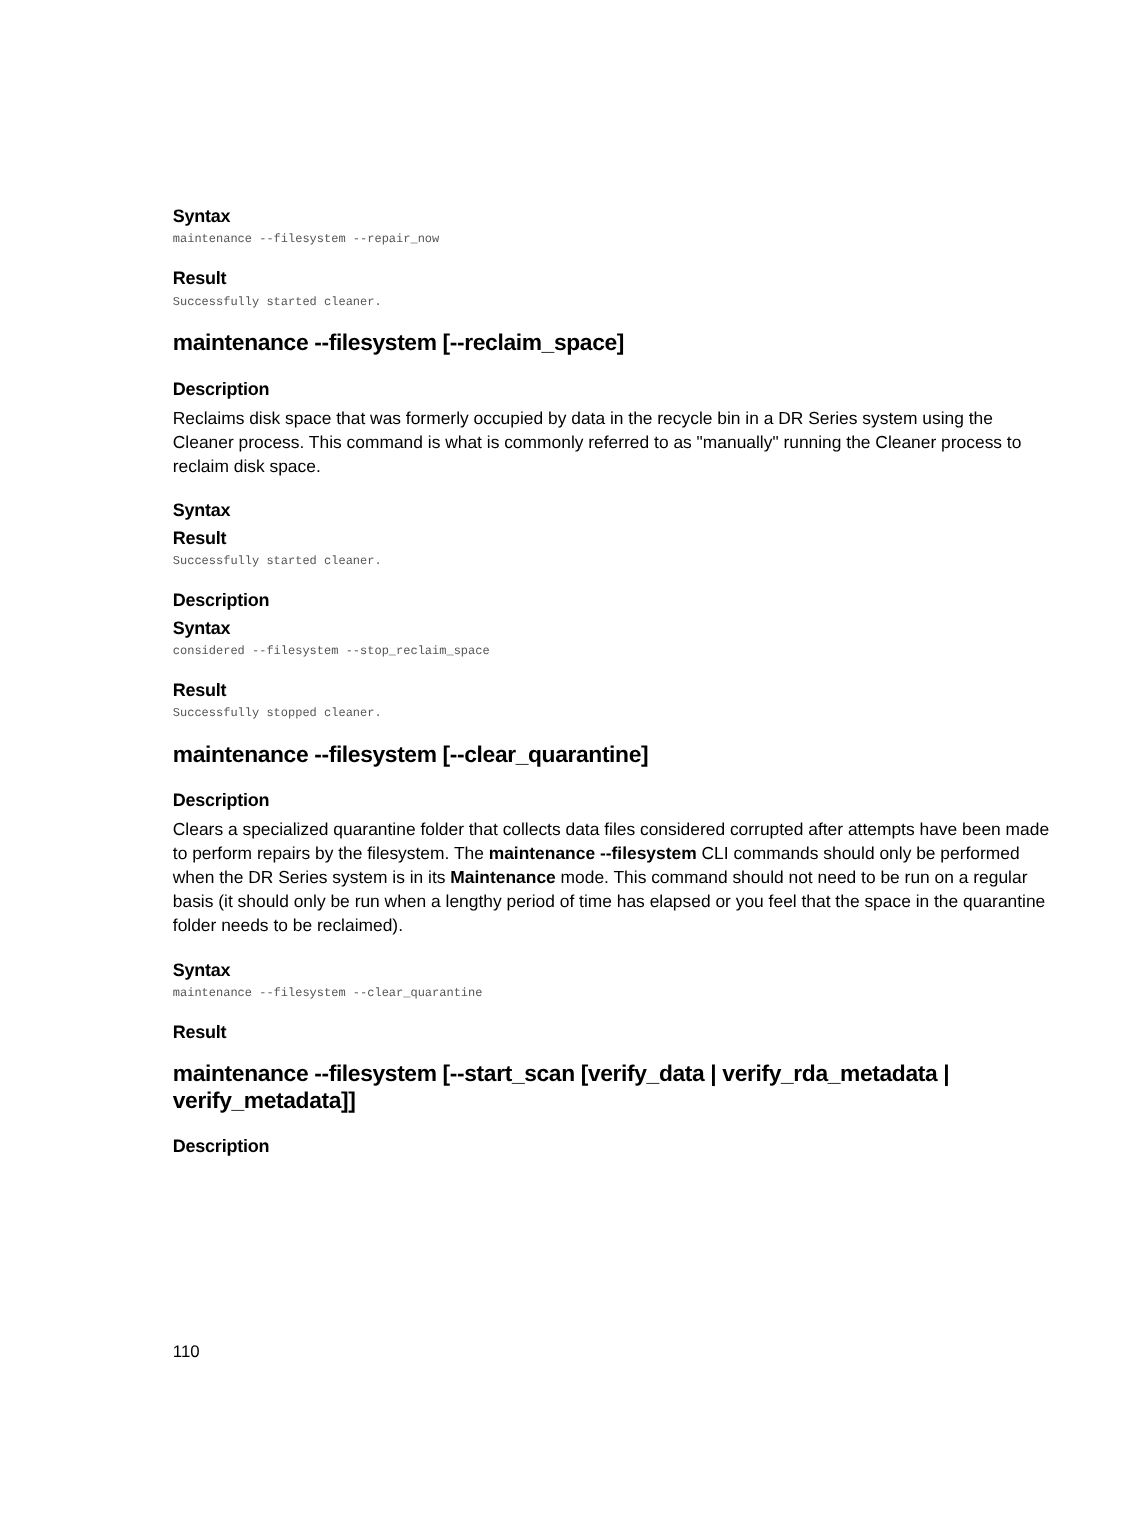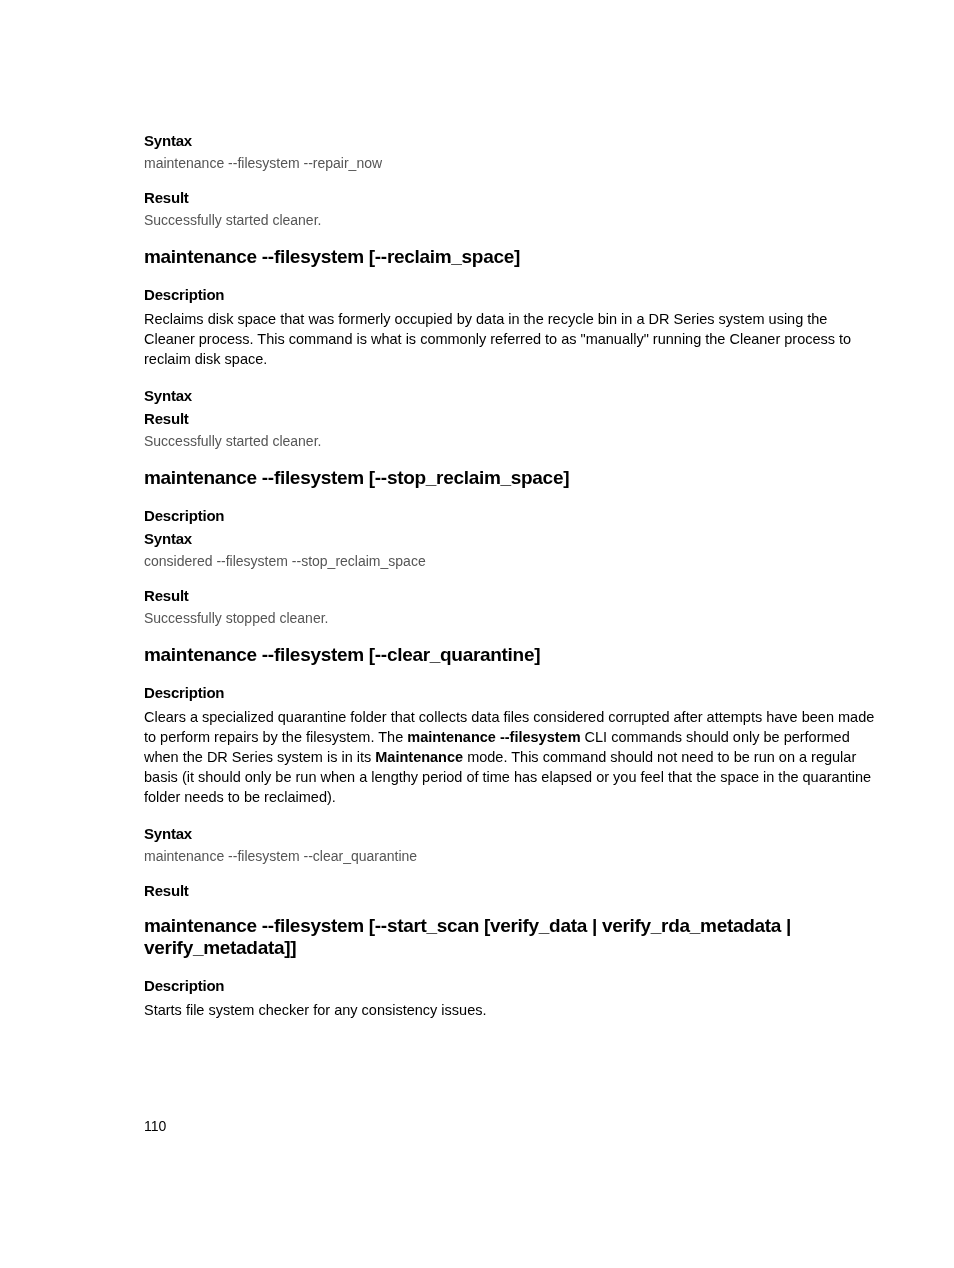--- a/index.html
+++ b/index.html
@@ -6,31 +6,32 @@
   body {
     width: 954px;
     height: 1268px;
     background: #fff;
     font-family: Arial, Helvetica, sans-serif;
     color: #000;
     position: relative;
   }
   .page {
     padding: 132px 76px 60px 144px;
+    margin-top: 40px;
   }
   .h4 {
     font-size: 15px;
     font-weight: bold;
     margin-bottom: 6px;
     font-stretch: condensed;
     letter-spacing: -0.2px;
   }
   .code {
-    font-family: Liberation Sans, sans-serif;
-    font-size: 14px;
+    font-family: Liberation Mono, monospace;
+    font-size: 10px;
     color: #555;
     margin-bottom: 18px;
     white-space: pre;
   }
   .h2 {
     font-size: 19px;
     font-weight: bold;
     margin-top: 16px;
     margin-bottom: 18px;
     font-stretch: condensed;
@@ -60,35 +61,33 @@
   <div class="h4">Result</div>
   <div class="code">Successfully started cleaner.</div>
 
   <div class="h2">maintenance --filesystem [--reclaim_space]</div>
   <div class="h4">Description</div>
   <div class="body">Reclaims disk space that was formerly occupied by data in the recycle bin in a DR Series system using the Cleaner process. This command is what is commonly referred to as "manually" running the Cleaner process to reclaim disk space.</div>
   <div class="h4">Syntax</div>
   <div class="h4">Result</div>
   <div class="code">Successfully started cleaner.</div>
 
-  <div class="h2">maintenance --filesystem [--stop_reclaim_space]</div>
   <div class="h4">Description</div>
   <div class="h4">Syntax</div>
   <div class="code">considered --filesystem --stop_reclaim_space</div>
   <div class="h4">Result</div>
   <div class="code">Successfully stopped cleaner.</div>
 
   <div class="h2">maintenance --filesystem [--clear_quarantine]</div>
   <div class="h4">Description</div>
   <div class="body">
     <span>Clears a specialized quarantine folder that collects data files considered corrupted after attempts have been made to perform repairs by the filesystem. The </span><span class="bold">maintenance --filesystem</span><span> CLI commands should only be performed when the DR Series system is in its </span><span class="bold">Maintenance</span><span> mode. This command should not need to be run on a regular basis (it should only be run when a lengthy period of time has elapsed or you feel that the space in the quarantine folder needs to be reclaimed).</span>
   </div>
   <div class="h4">Syntax</div>
   <div class="code">maintenance --filesystem --clear_quarantine</div>
   <div class="h4">Result</div>
 
   <div class="h2">maintenance --filesystem [--start_scan [verify_data | verify_rda_metadata | verify_metadata]]</div>
   <div class="h4">Description</div>
-  <div class="body">Starts file system checker for any consistency issues.</div>
 
 </div>
 
 <div class="pagenum">110</div>
 
 </body></html>

